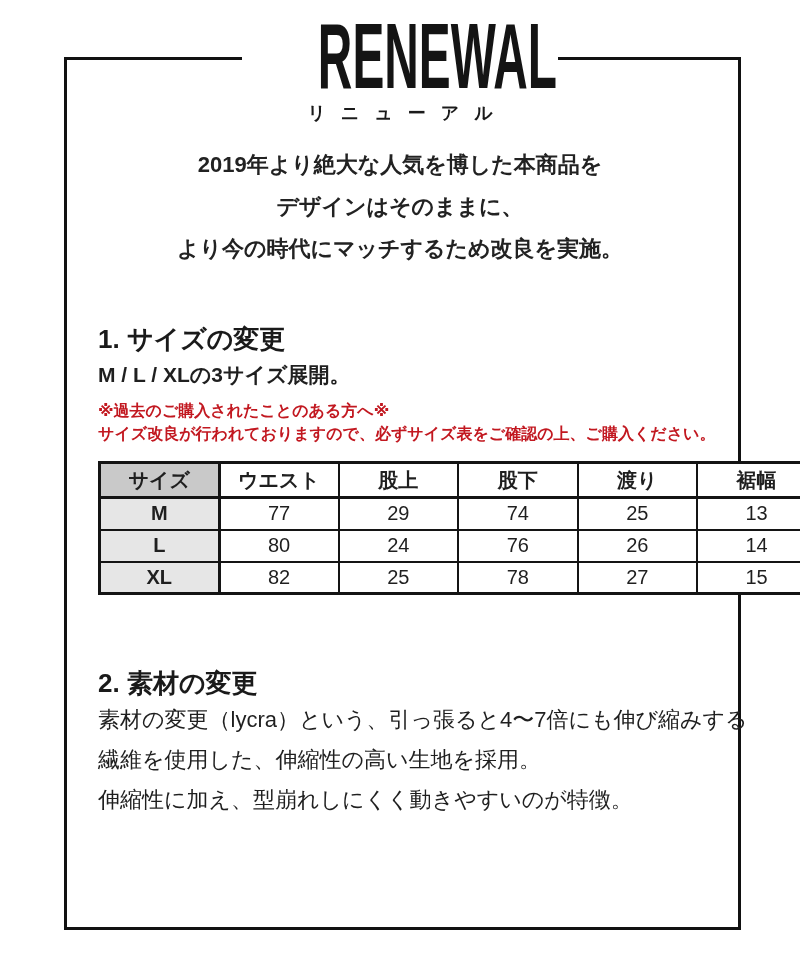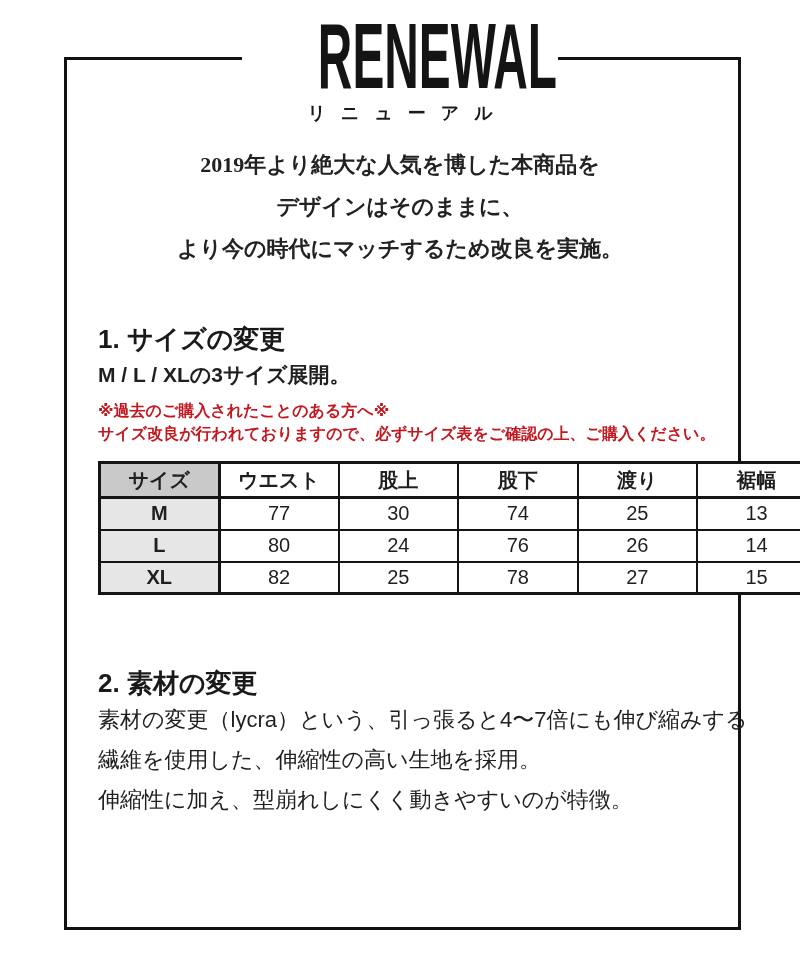--- a/index.html
+++ b/index.html
@@ -63,21 +63,20 @@
   }
   .intro {
     position: absolute;
     top: 144px; left: 0;
     width: 100%;
     text-align: center;
     font-size: 22px;
     line-height: 42px;
     font-weight: 600;
     color: #222222;
-    font-family: Liberation Serif, serif;
   }
   .intro div { white-space: nowrap; }
   .section-heading {
     position: absolute;
     left: 98px;
     font-size: 26px;
     font-weight: 700;
     white-space: nowrap;
     color: #1a1a1a;
   }
@@ -179,21 +178,21 @@
         <th>股上</th>
         <th>股下</th>
         <th>渡り</th>
         <th>裾幅</th>
       </tr>
     </thead>
     <tbody>
       <tr>
         <th>M</th>
         <td>77</td>
-        <td>30</td>
+        <td>29</td>
         <td>74</td>
         <td>25</td>
         <td>13</td>
       </tr>
       <tr>
         <th>L</th>
         <td>80</td>
         <td>24</td>
         <td>76</td>
         <td>26</td>

